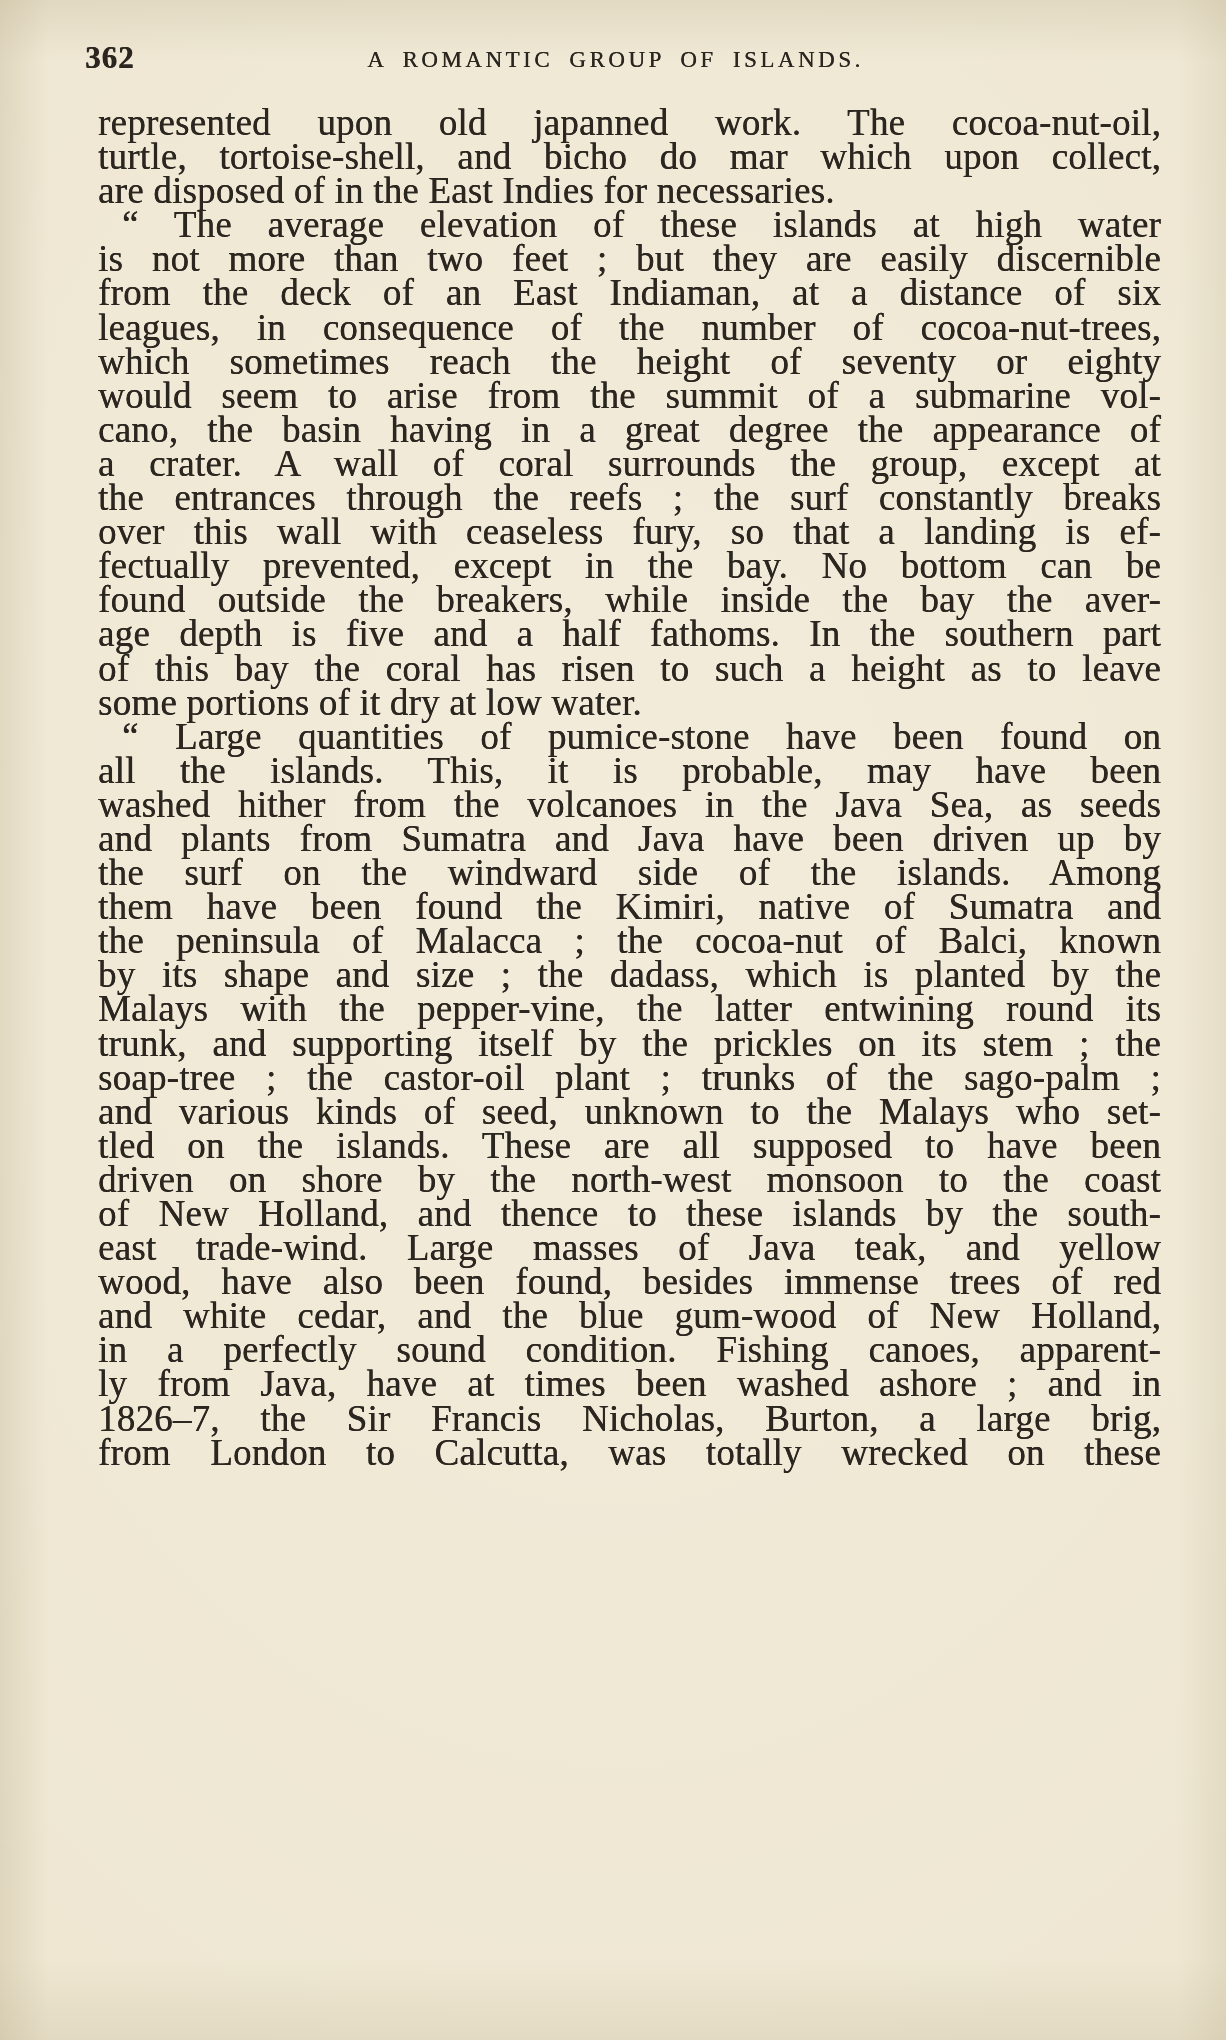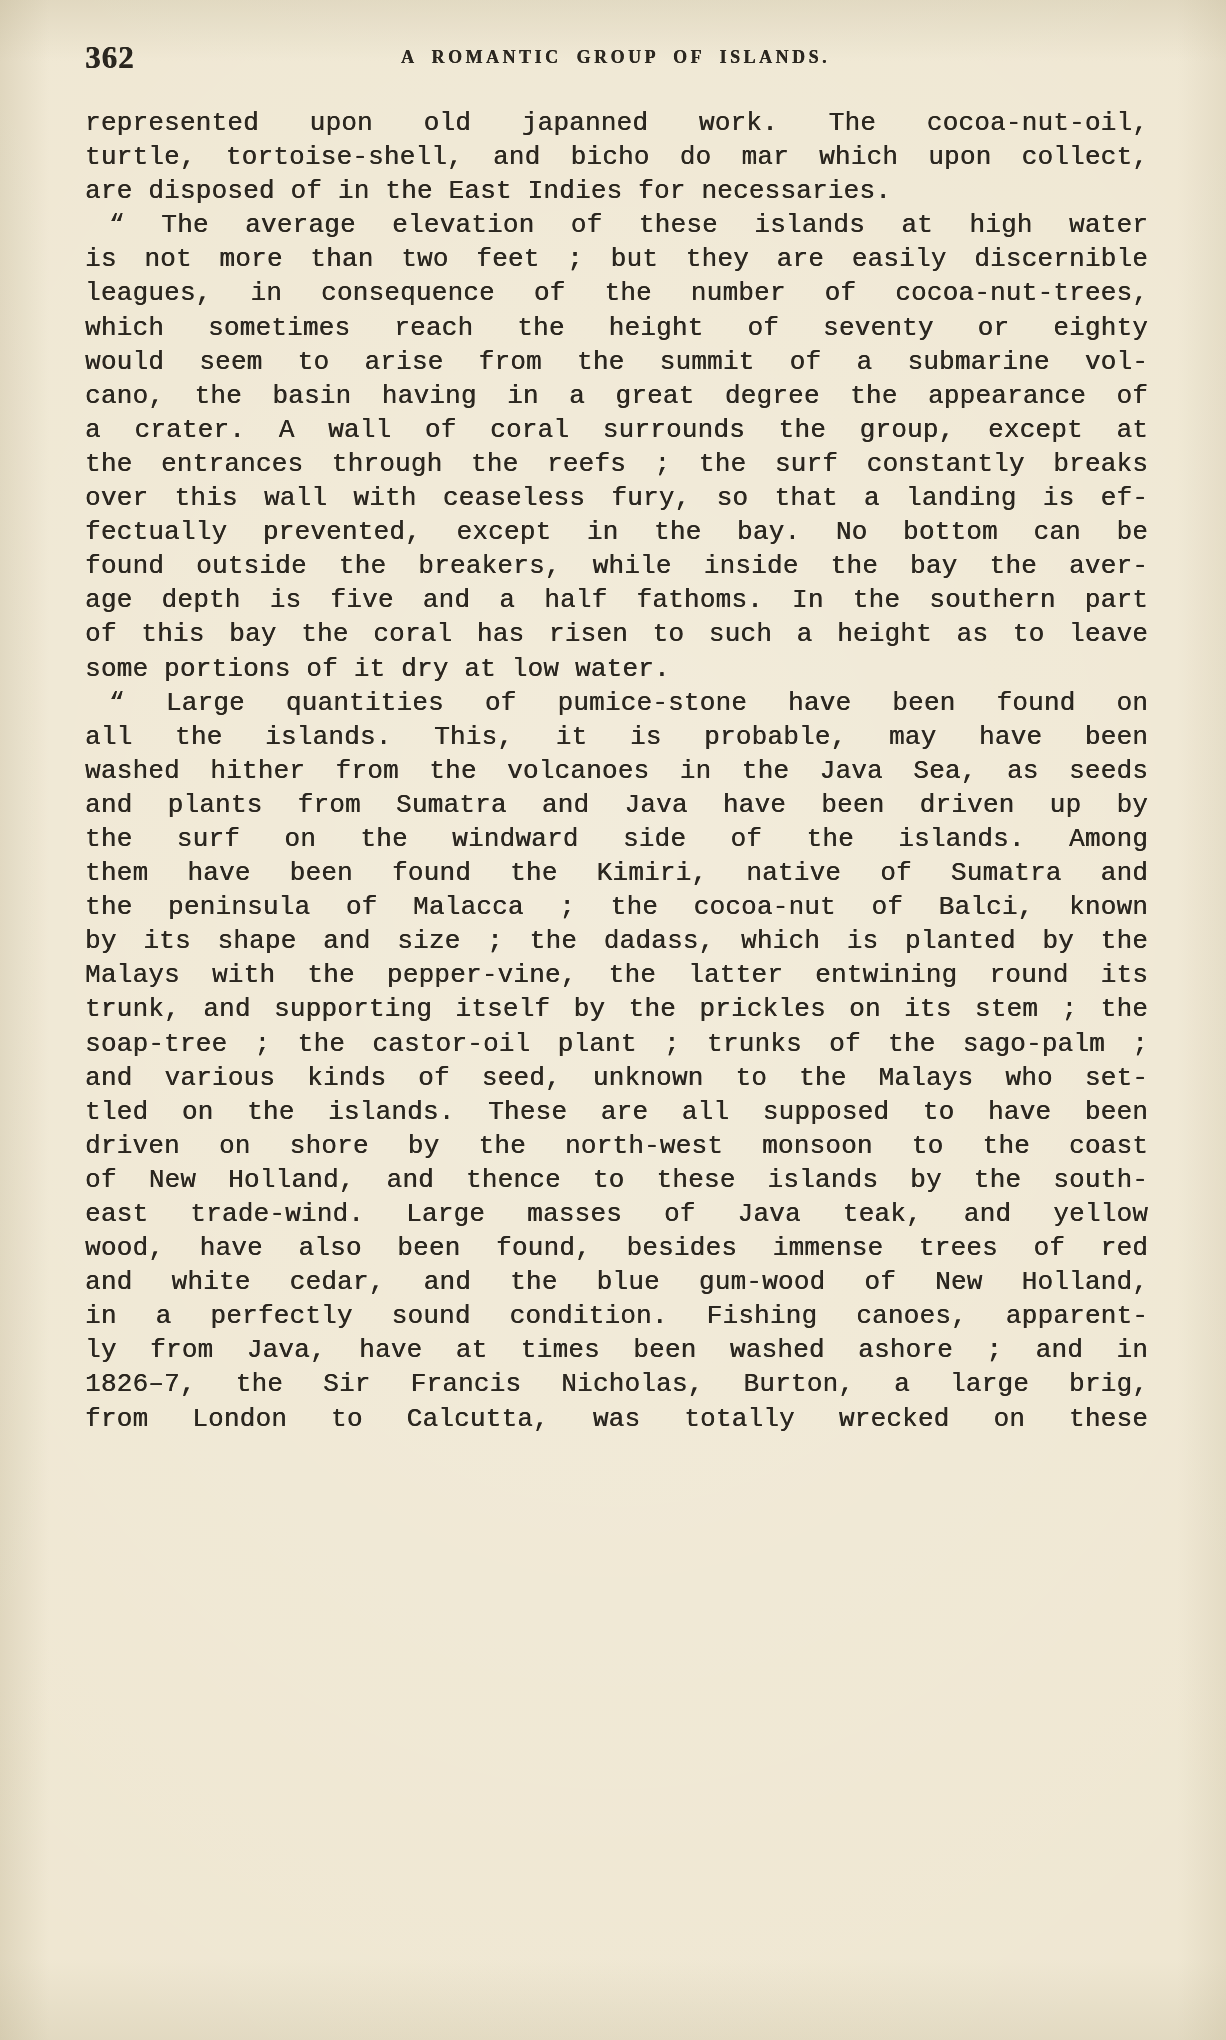--- a/index.html
+++ b/index.html
@@ -39,36 +39,35 @@
     font-weight: bold;
     letter-spacing: 1px;
     text-shadow: 0.4px 0 0 currentColor;
   }
   .running-title {
     position: absolute;
     left: 0;
     right: 0;
     top: 7px;
     text-align: center;
-    font-size: 18px;
-    font-weight: bold;
+    font-size: 23px;
+    font-weight: normal;
     letter-spacing: 3.5px;
     word-spacing: 7px;
     text-shadow: 0.3px 0 0 currentColor;
   }
   .page-body {
     position: absolute;
     top: 106px;
-    left: 85px;
+    left: 98px;
     width: 1063px;
-    font-size: 26px;
+    font-size: 37px;
     line-height: 34.1px;
     letter-spacing: 0.2px;
     text-shadow: 0.35px 0 0 currentColor;
-    font-family: Liberation Mono, monospace;
   }
   .paragraph {
     margin: 0;
   }
   .line {
     text-align: justify;
     text-align-last: justify;
   }
   .line.last {
     text-align-last: left;
@@ -87,20 +86,21 @@
   </div>
   <div class="page-body">
       <div class="paragraph">
         <div class="line">represented upon old japanned work. The cocoa-nut-oil,</div>
         <div class="line">turtle, tortoise-shell, and bicho do mar which upon collect,</div>
         <div class="line last">are disposed of in the East Indies for necessaries.</div>
       </div>
       <div class="paragraph">
         <div class="line indent">“ The average elevation of these islands at high water</div>
         <div class="line">is not more than two feet ; but they are easily discernible</div>
+        <div class="line">from the deck of an East Indiaman, at a distance of six</div>
         <div class="line">leagues, in consequence of the number of cocoa-nut-trees,</div>
         <div class="line">which sometimes reach the height of seventy or eighty</div>
         <div class="line">would seem to arise from the summit of a submarine vol-</div>
         <div class="line">cano, the basin having in a great degree the appearance of</div>
         <div class="line">a crater. A wall of coral surrounds the group, except at</div>
         <div class="line">the entrances through the reefs ; the surf constantly breaks</div>
         <div class="line">over this wall with ceaseless fury, so that a landing is ef-</div>
         <div class="line">fectually prevented, except in the bay. No bottom can be</div>
         <div class="line">found outside the breakers, while inside the bay the aver-</div>
         <div class="line">age depth is five and a half fathoms. In the southern part</div>

